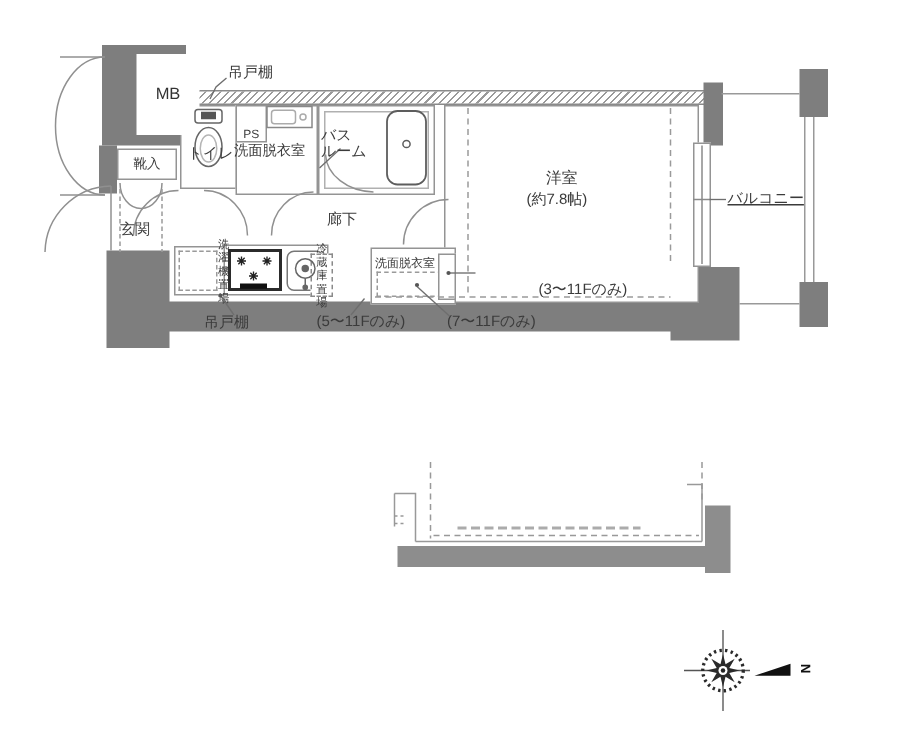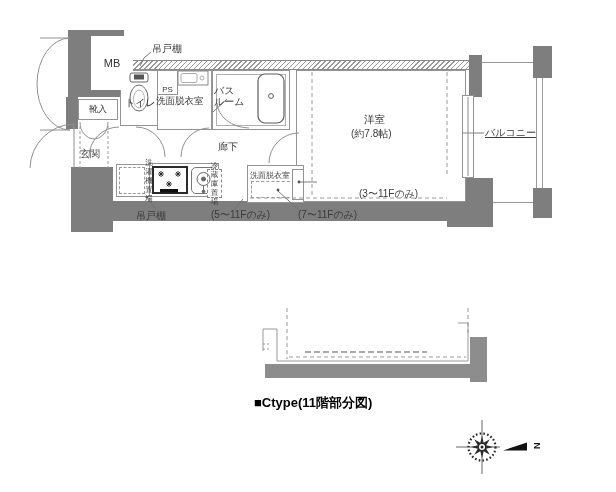--- a/index.html
+++ b/index.html
@@ -236,15 +236,14 @@
   <div class="lbl" data-name="label-balcony">バルコニー</div>
   <div class="lbl" data-name="note-hanging-cupboard-top">吊戸棚</div>
   <div class="lbl" data-name="note-hanging-cupboard-bottom">吊戸棚</div>
   <div class="lbl" data-name="note-floors-3-11">(3〜11Fのみ)</div>
   <div class="lbl" data-name="note-floors-5-11">(5〜11Fのみ)</div>
   <div class="lbl" data-name="note-floors-7-11">(7〜11Fのみ)</div>
 
   <div class="gwall" data-name="lower-band"></div>
   <div class="gwall" data-name="lower-column"></div>
 
-  <div class="lbl" data-name="caption">■Ctype(11階部分図)</div>
 
 </div>
 
 </body></html>

